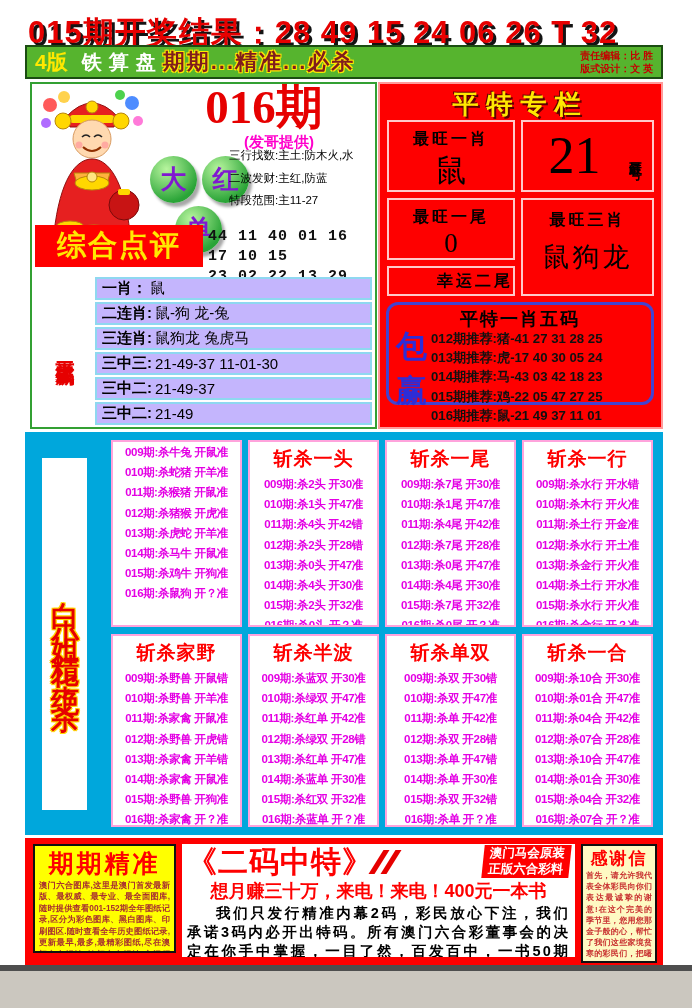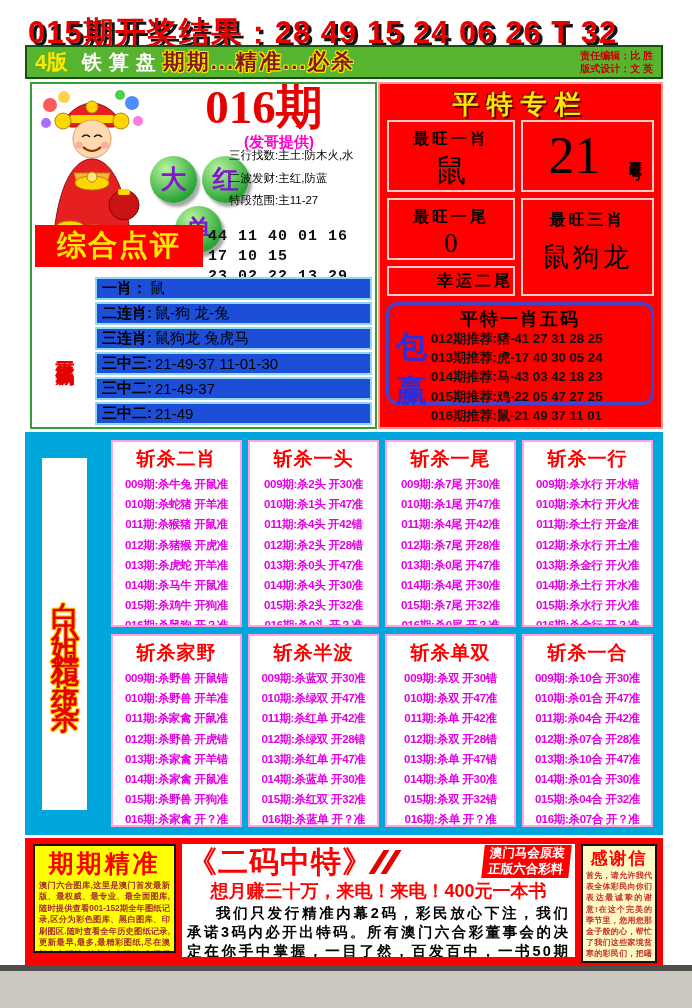--- a/index.html
+++ b/index.html
@@ -59,21 +59,21 @@
   .numbers{position:absolute;left:176px;top:143px;font-size:15px;font-weight:700;line-height:20px;letter-spacing:1px;color:#111;}
   .win-table{position:absolute;left:3px;top:192px;width:337px;height:147px;display:flex;}
   .win-vertical{
     width:60px;display:flex;align-items:center;justify-content:center;
     writing-mode:vertical-rl;text-orientation:upright;
     color:#e60000;font-weight:900;font-size:19px;letter-spacing:1px;
   }
   .win-rows{flex:1;display:flex;flex-direction:column;}
   .win-row{
     flex:1;border:2px solid #8fd8f0;margin:1px 0;display:flex;align-items:center;
-    padding-left:5px;font-size:15px;white-space:nowrap;background:#1d4ed8;
+    padding-left:5px;font-size:15px;white-space:nowrap;background:#c4b5fd;
   }
   .win-row b{font-weight:900;margin-right:3px;}
 
   
   .pingte{
     position:absolute;left:378px;top:82px;width:285px;height:347px;box-sizing:border-box;
     background:#fe0000;border:2px solid #ff9a9a;
   }
   .pingte-title{
     text-align:center;color:#ffe800;font-size:26px;font-weight:900;letter-spacing:8px;margin-top:3px;
@@ -286,21 +286,20 @@
       </div>
   </div>
 </div>
 
 <div class="kill-section">
   <div class="baixiaojie">
     <span>白小姐精华绝杀</span>
   </div>
 
   <div class="kbox r1 col1">
-    <div class="ktitle">斩杀二肖</div>
     <div class="krows">
         <div>009期:杀牛兔 开鼠准</div>
         <div>010期:杀蛇猪 开羊准</div>
         <div>011期:杀猴猪 开鼠准</div>
         <div>012期:杀猪猴 开虎准</div>
         <div>013期:杀虎蛇 开羊准</div>
         <div>014期:杀马牛 开鼠准</div>
         <div>015期:杀鸡牛 开狗准</div>
         <div>016期:杀鼠狗 开？准</div>
       </div>

